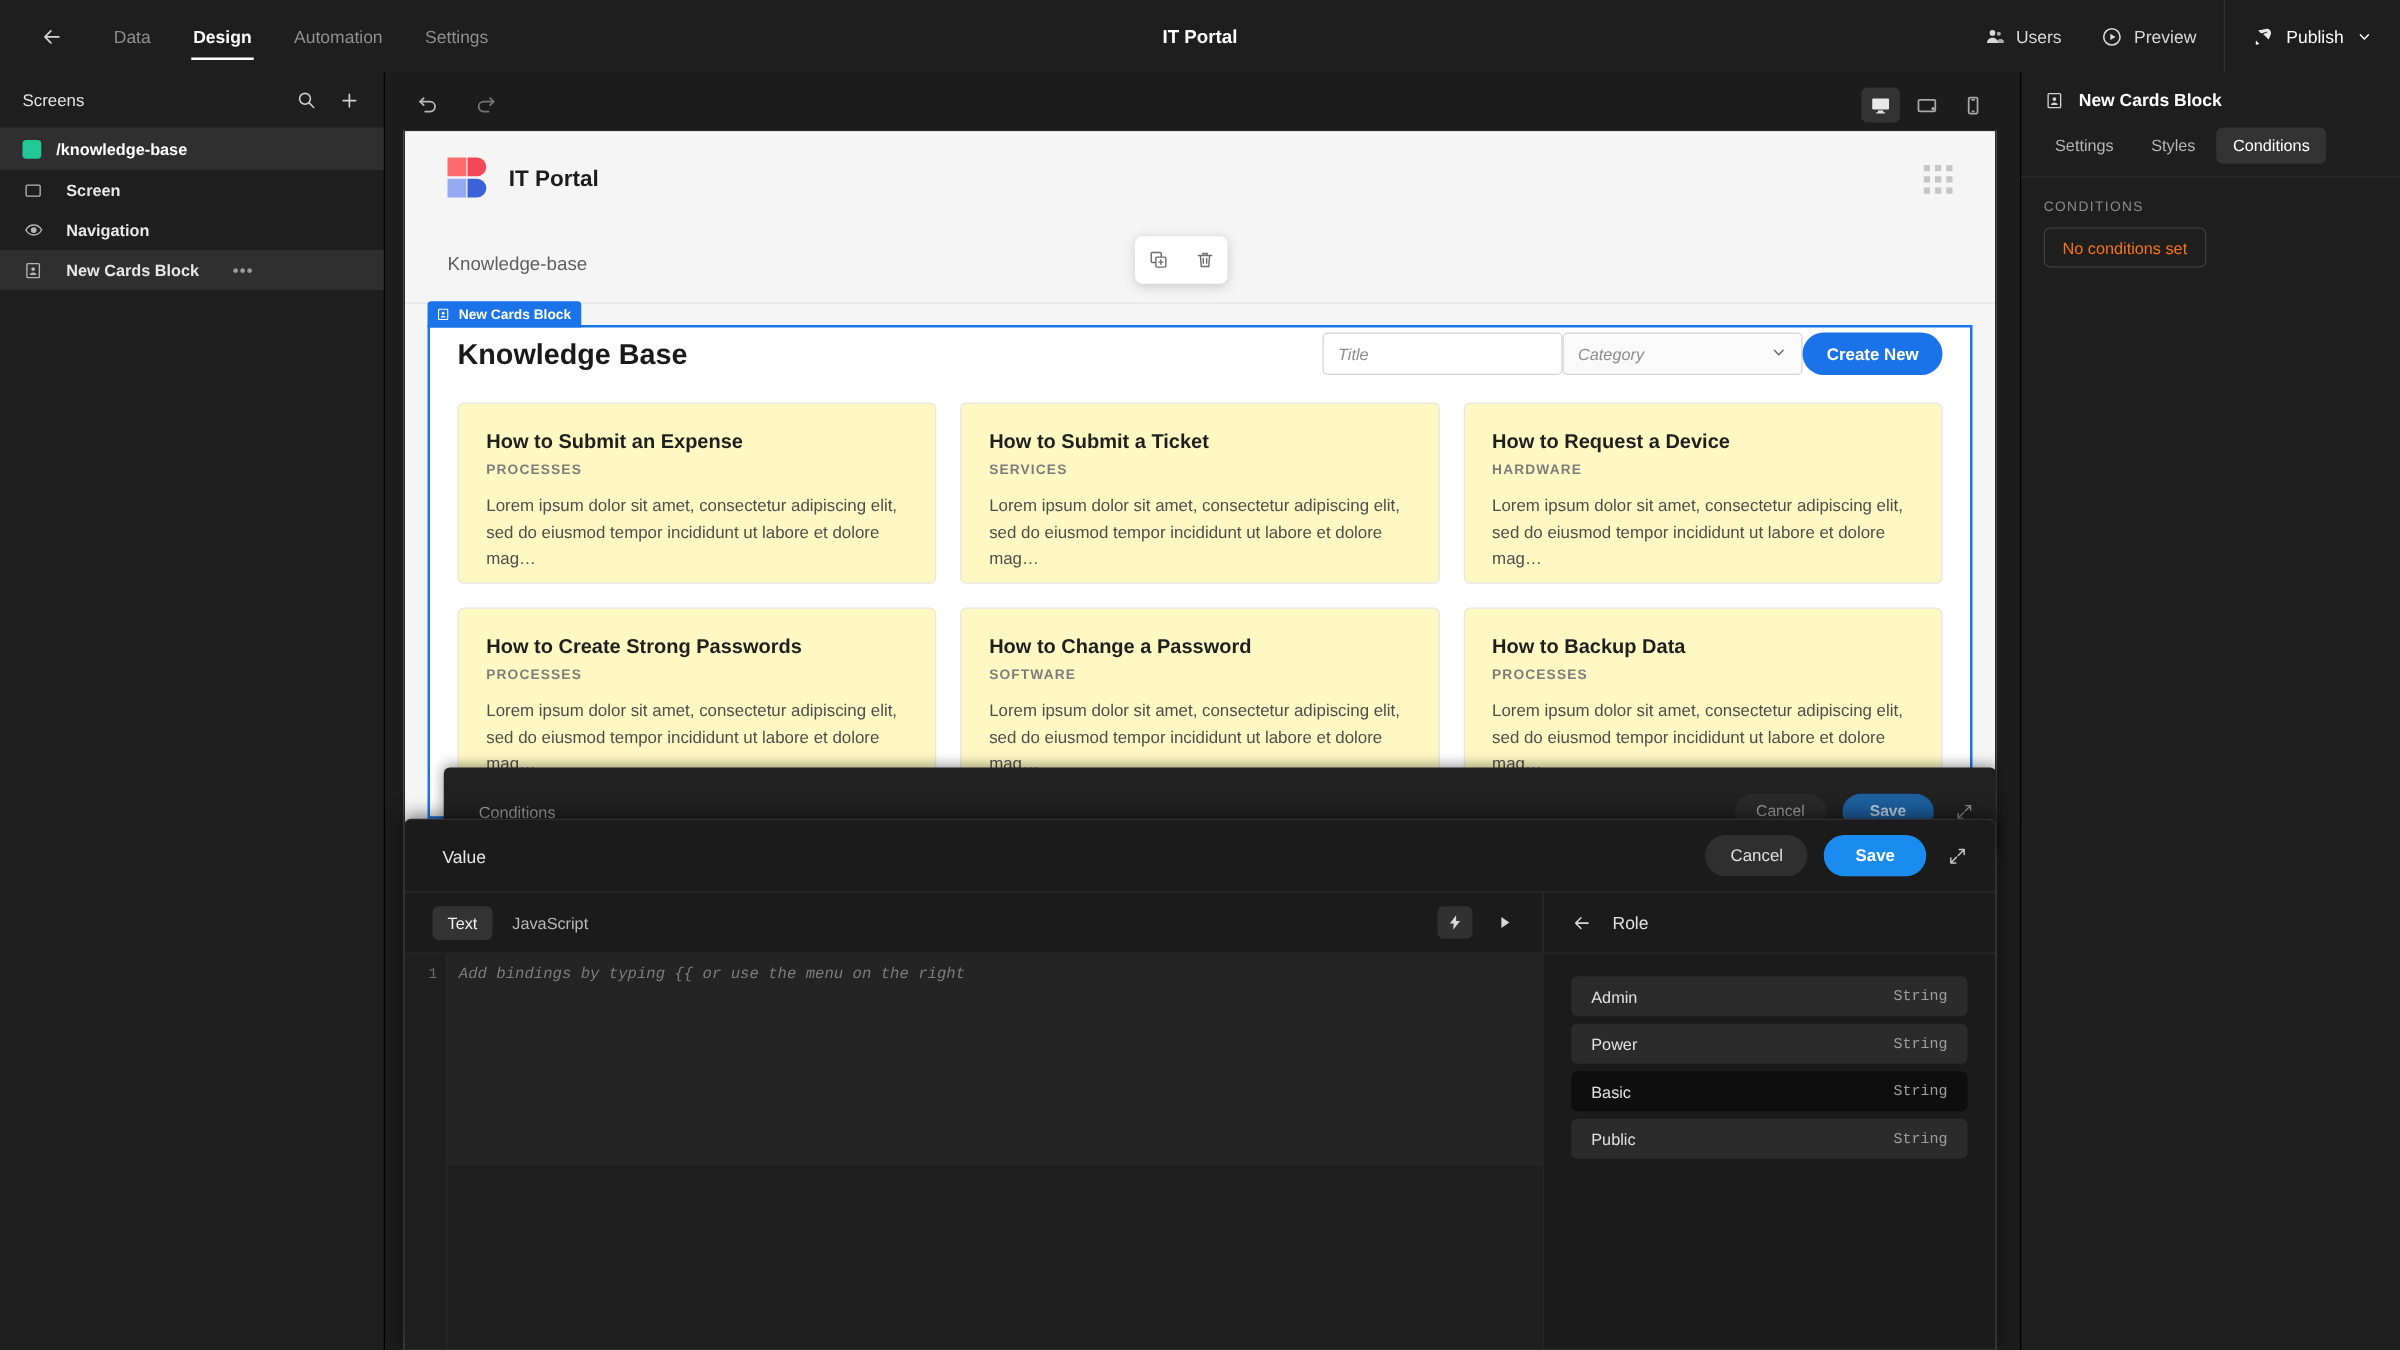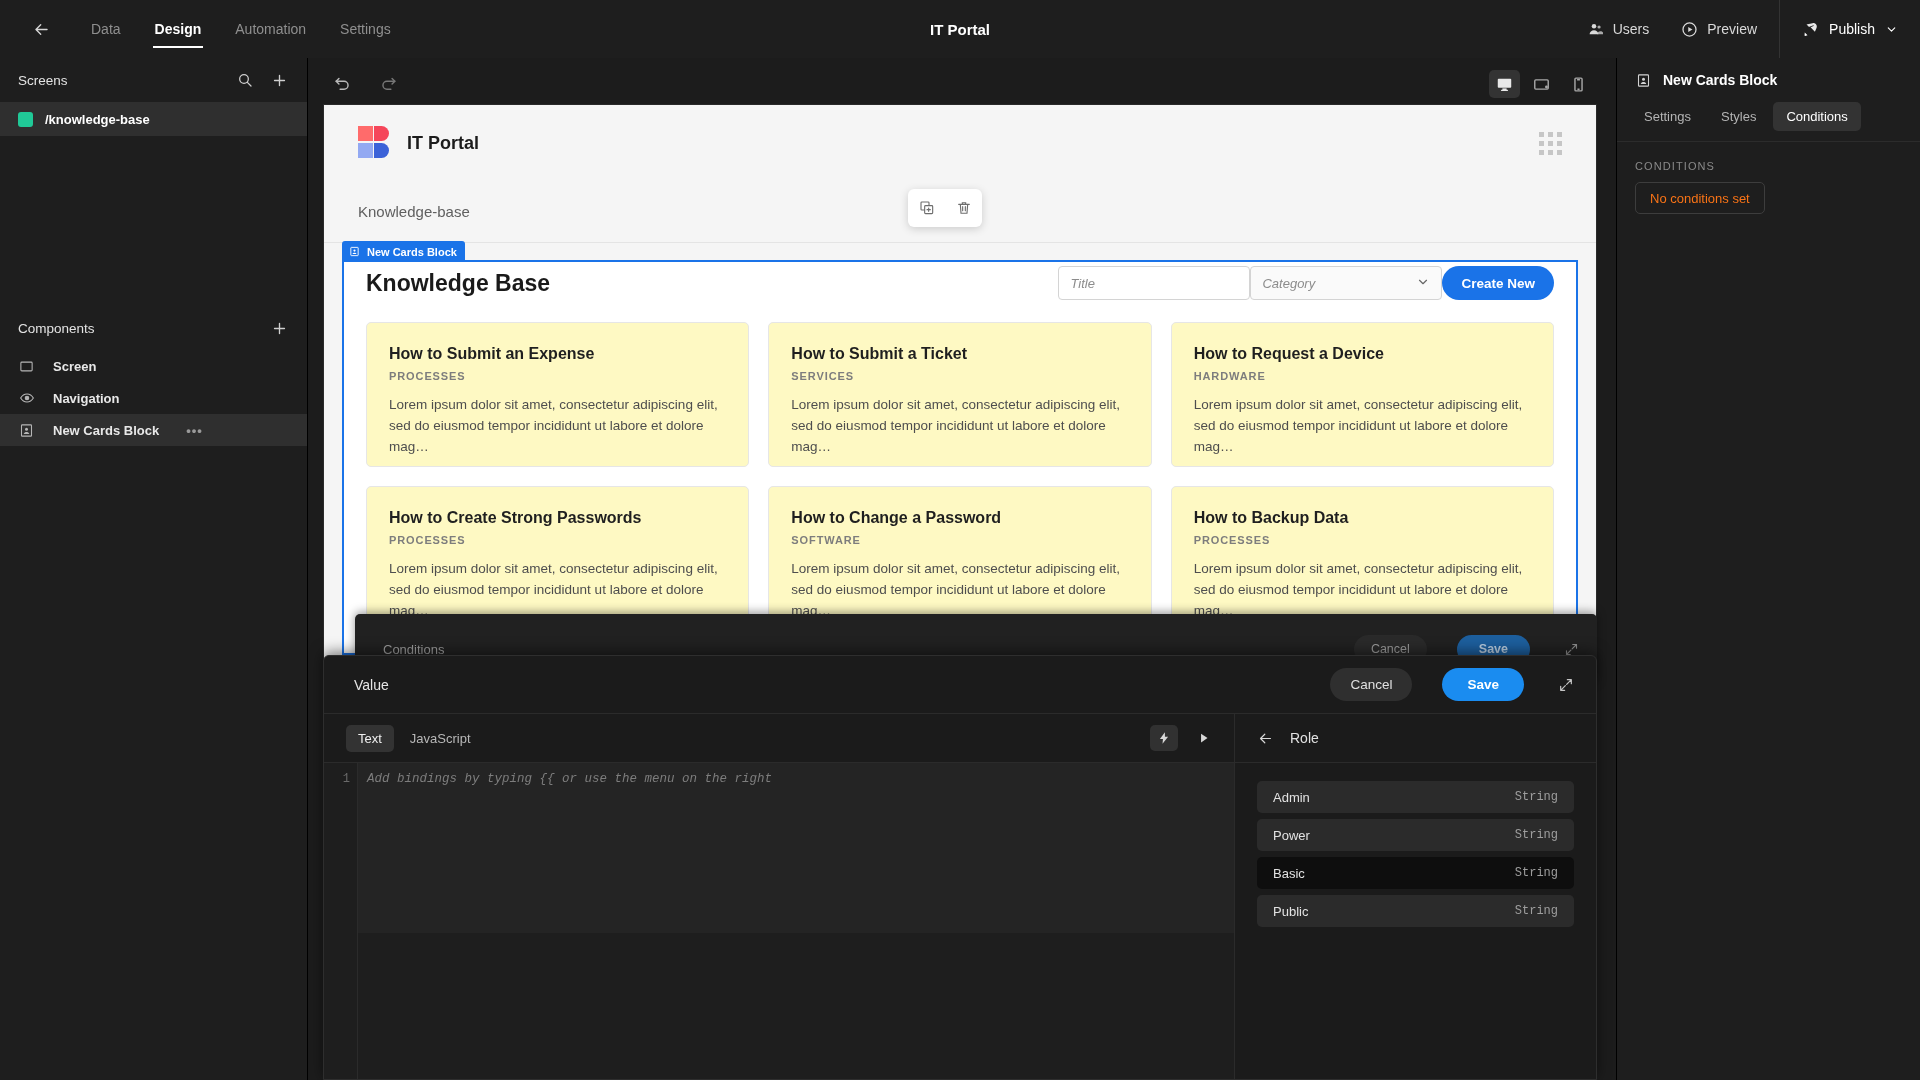--- a/index.html
+++ b/index.html
@@ -204,21 +204,21 @@
     position: absolute; left: 323px; top: 655px; width: 1274px; height: 425px;
     background: #1b1b1b; border: 1px solid #2e2e2e; border-radius: 6px 6px 0 0;
     z-index: 80; display: flex; flex-direction: column;
     box-shadow: 0 -3px 14px rgba(0,0,0,0.5);
   }
   .dr-head {
     height: 57px; display: flex; align-items: center; padding: 0 22px 0 30px;
     flex: 0 0 auto;
   }
   .dr-title { font-size: 14px; color: #e6e6e6; }
-  .dr-actions { margin-left: auto; display: flex; align-items: center; gap: 30px; }
+  .dr-actions { margin-left: auto; display: flex; align-items: center; gap: 13px; }
   .btn-cancel {
     height: 33px; padding: 0 20px; border-radius: 17px; background: #2f2f2f;
     color: #e0e0e0; font-size: 13.5px; display: flex; align-items: center; cursor: pointer;
   }
   .btn-save {
     height: 33px; padding: 0 25px; border-radius: 17px; background: #1a8cf0;
     color: #fff; font-size: 13.5px; font-weight: bold; display: flex;
     align-items: center; cursor: pointer;
   }
   .btn-save.muted { background: #1d5f9e; color: #b9cde0; }
@@ -344,30 +344,20 @@
             <path d="M12 5v14M5 12h14"></path>
           </svg>
       </span>
     </div>
   </div>
   <div class="screen-row">
     <span class="screen-dot"></span>
     <span class="screen-label">/knowledge-base</span>
   </div>
 
-  <div class="panel-head components-head">
-    <span>Components</span>
-    <div class="ph-actions">
-      <span class="ph-icon">
-        <svg width="17" height="17" viewBox="0 0 24 24" fill="none" stroke="currentColor" stroke-width="1.9" stroke-linecap="round">
-            <path d="M12 5v14M5 12h14"></path>
-          </svg>
-      </span>
-    </div>
-  </div>
   <div class="comp-row">
     <span class="comp-icon">
       <svg width="15" height="15" viewBox="0 0 24 24" fill="none" stroke="currentColor" stroke-width="1.7">
           <rect x="3" y="5" width="18" height="14" rx="1.4"></rect>
         </svg>
     </span>
     <span>Screen</span>
   </div>
   <div class="comp-row">
     <span class="comp-icon">

